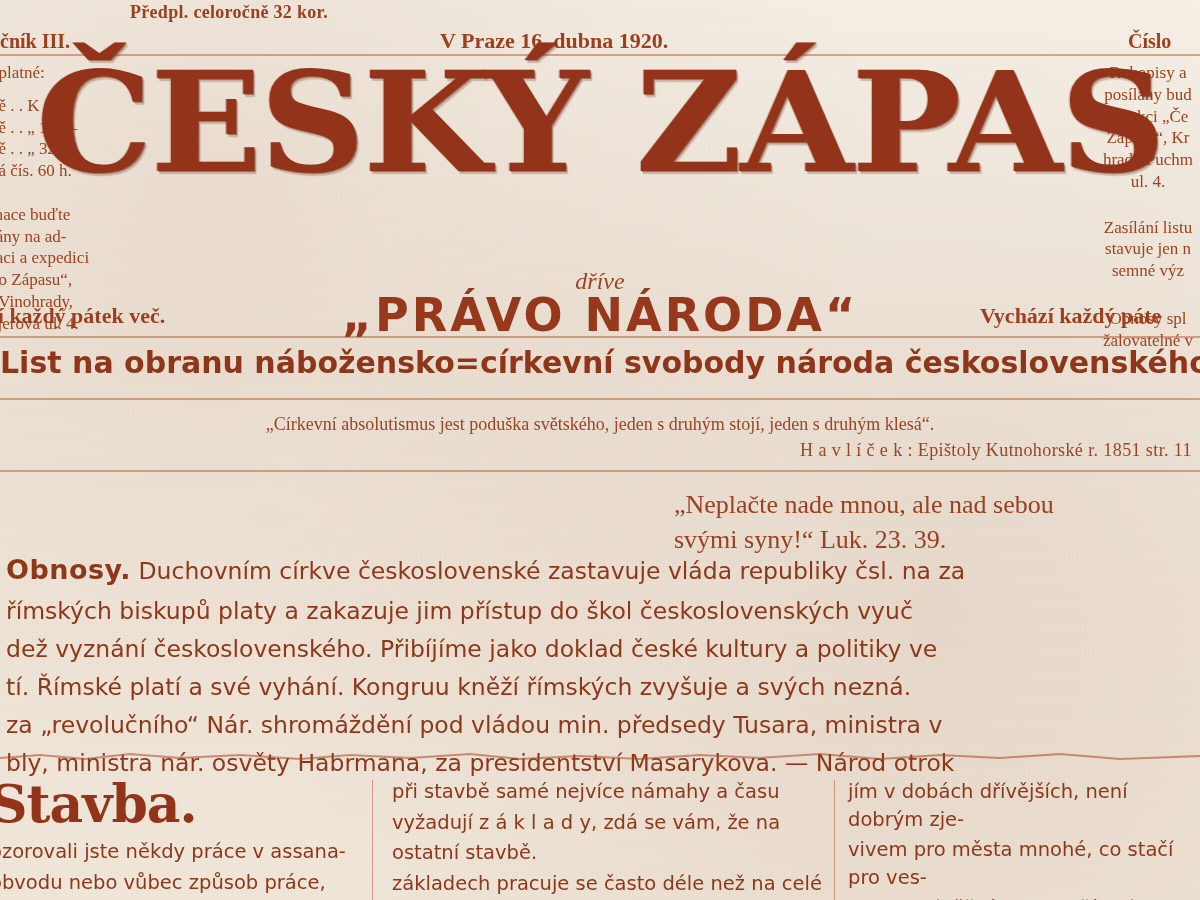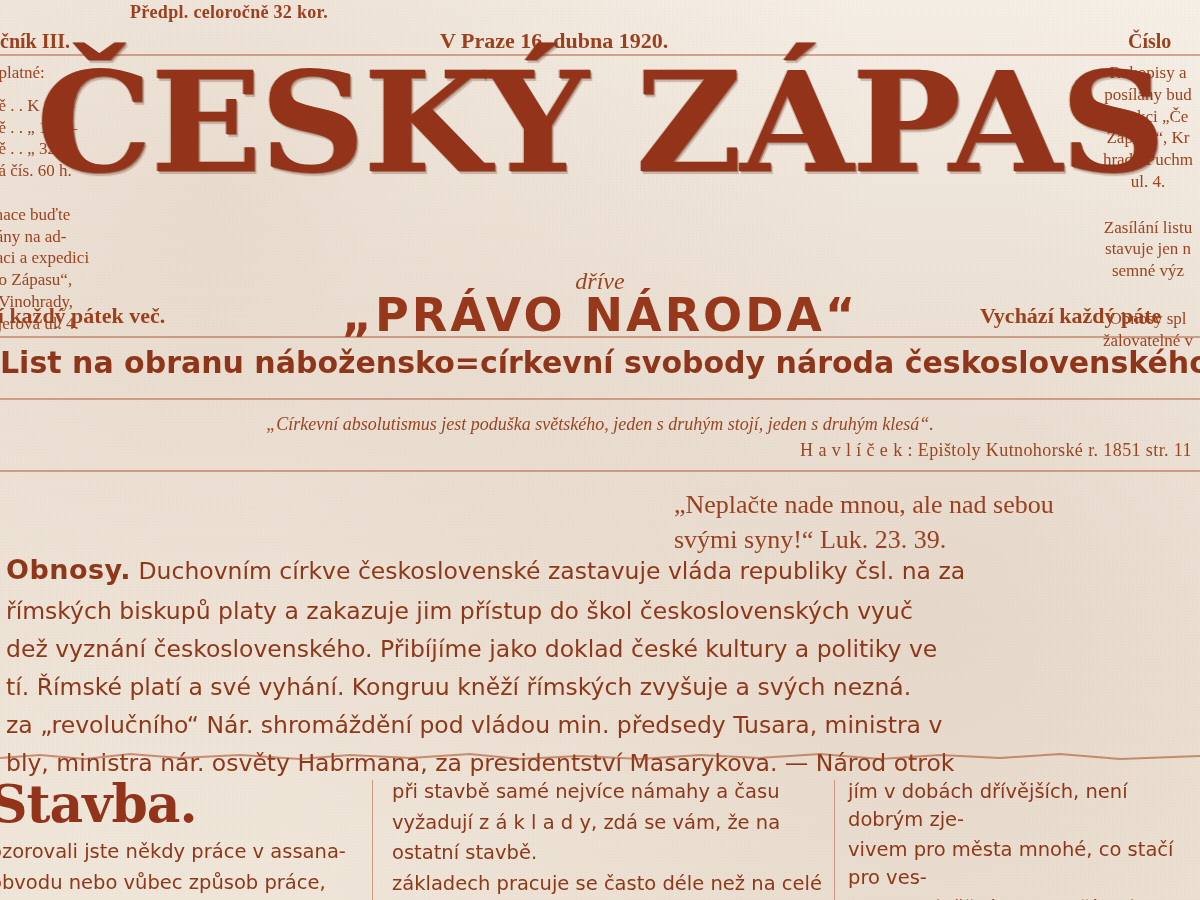--- a/index.html
+++ b/index.html
@@ -130,21 +130,20 @@
     white-space: nowrap;
   }
 
   .motto {
     position: absolute;
     top: 414px;
     left: 0; right: 0;
     text-align: center;
     font-size: 18px;
     color: #9a4523;
-    font-style: italic;
   }
   .motto-src {
     position: absolute;
     top: 440px;
     right: 8px;
     font-size: 18px;
     letter-spacing: .4px;
     color: #9a4523;
     white-space: nowrap;
   }

